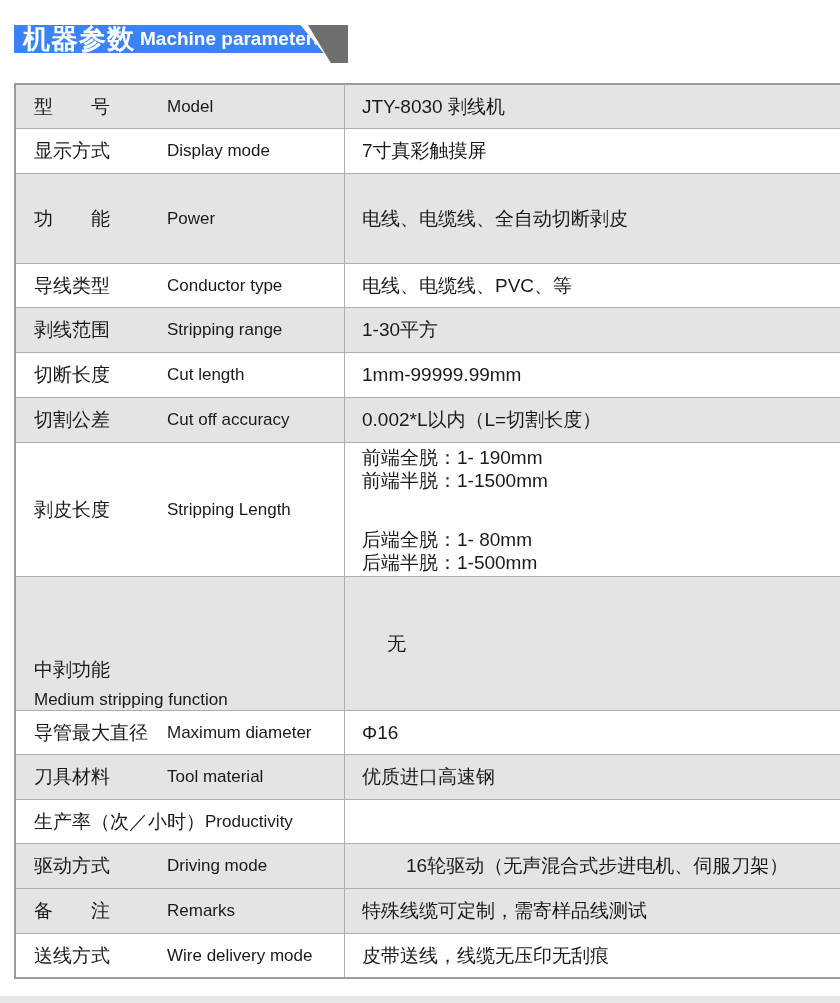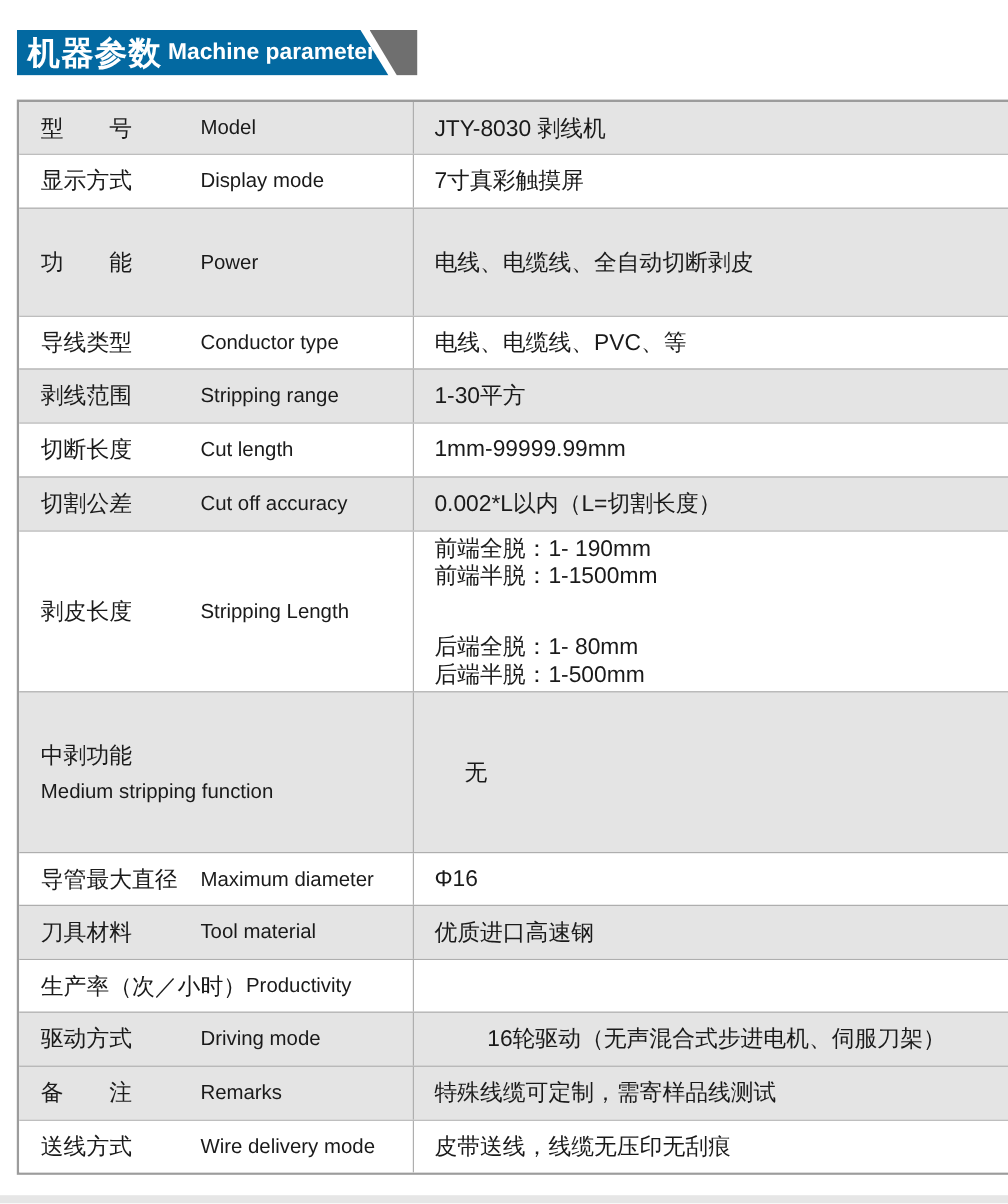--- a/index.html
+++ b/index.html
@@ -12,22 +12,22 @@
     font-family: "Liberation Sans", "DejaVu Sans", sans-serif;
     color: #1a1a1a;
     position: relative;
   }
   
   .banner {
     position: absolute;
     left: 14px;
     top: 25px;
     width: 320px;
-    height: 38px;
-    background: #0369a1;
+    height: 28px;
+    background: #3b82f6;
     clip-path: polygon(0 0, 89.5% 0, 96.8% 100%, 0 100%);
     display: flex;
     align-items: center;
     padding-left: 9px;
     box-sizing: border-box;
   }
   .banner .zh-title {
     font-size: 27px;
     font-weight: bold;
     color: #ffffff;
@@ -73,21 +73,21 @@
     border-right: 1px solid #aeaeae;
     display: flex;
     align-items: center;
     padding-left: 18px;
     padding-right: 4px;
     box-sizing: border-box;
   }
   .cell-label.stacked {
     flex-direction: column;
     align-items: flex-start;
-    justify-content: center;
+    justify-content: flex-end;
     gap: 7px;
   }
   .lbl-zh {
     font-size: 19px;
     min-width: 133px;
     white-space: nowrap;
   }
   .cell-label.stacked .lbl-zh { min-width: 0; }
   .lbl-en {
     font-size: 17px;

